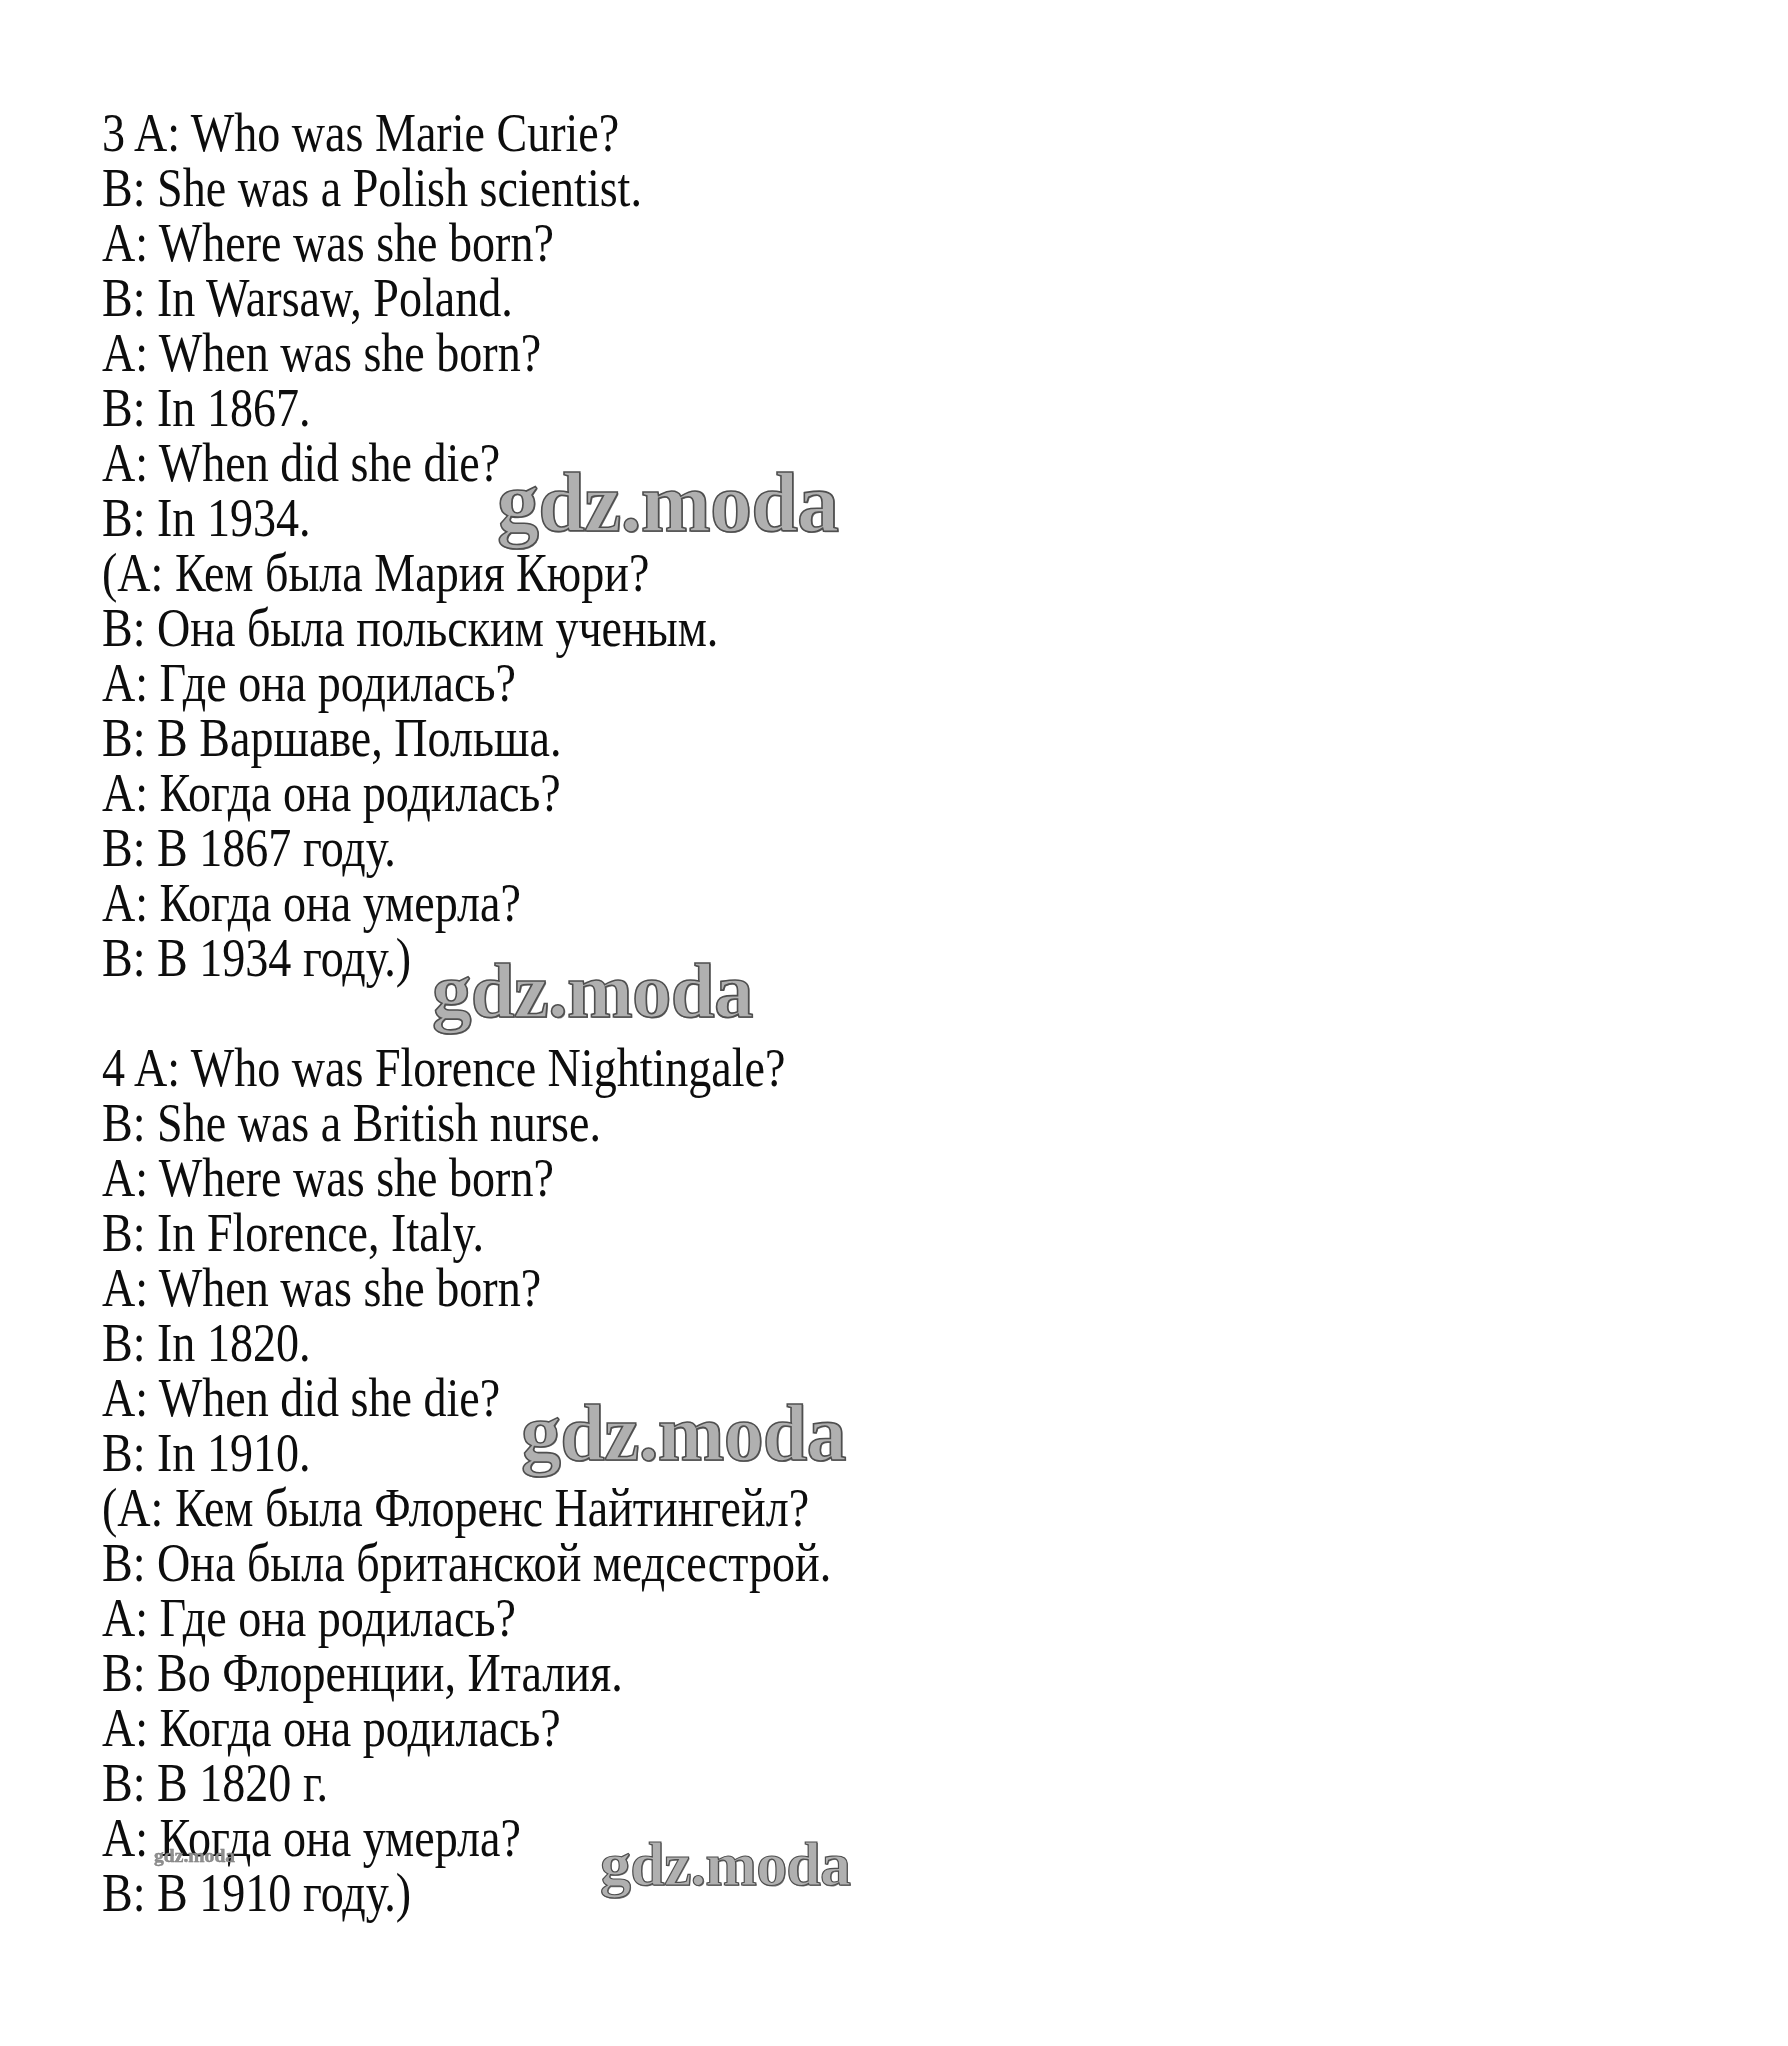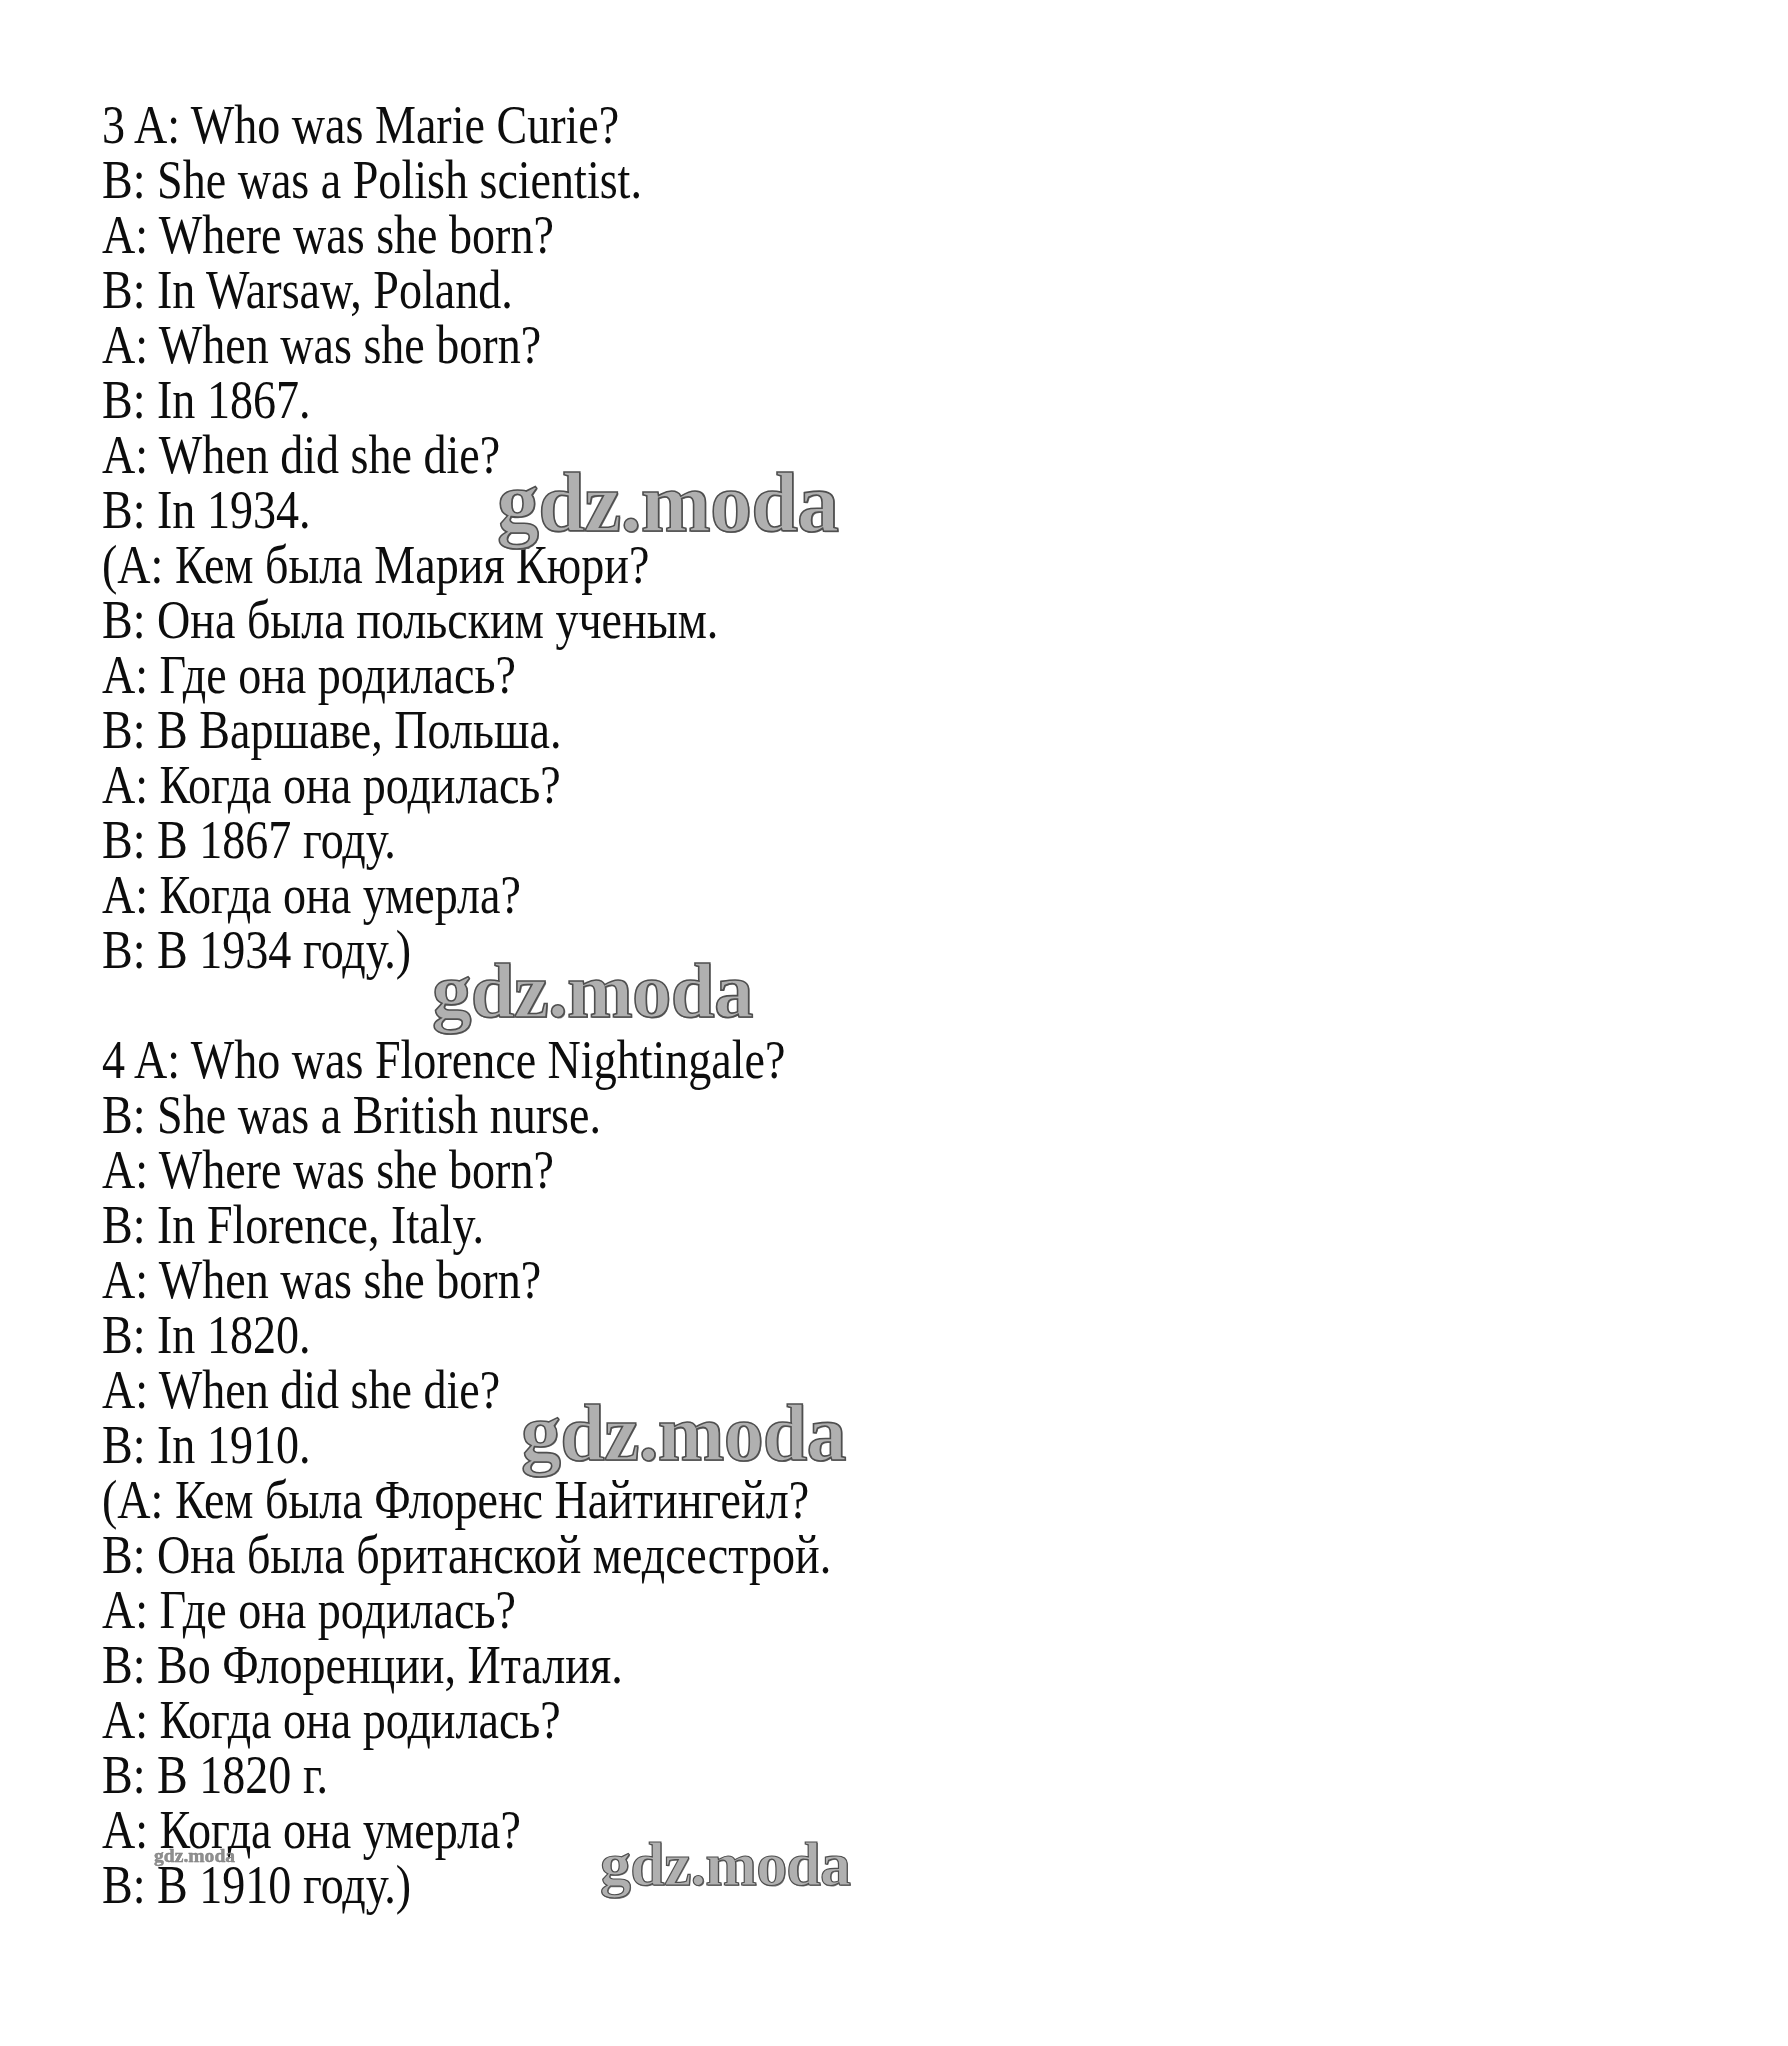--- a/index.html
+++ b/index.html
@@ -11,21 +11,21 @@
     position: relative;
     width: 1788px;
     height: 2047px;
     background: #ffffff;
     overflow: hidden;
     font-family: "Liberation Serif", "DejaVu Serif", serif;
   }
   .textblock {
     position: absolute;
     left: 102px;
-    top: 100px;
+    top: 108px;
   }
   .line {
     height: 55px;
     line-height: 55px;
     font-size: 49px;
     color: #0d0d0d;
     white-space: nowrap;
     transform: translateY(-3.3px) scale(0.94, 1.12);
     transform-origin: 0 50%;
   }

